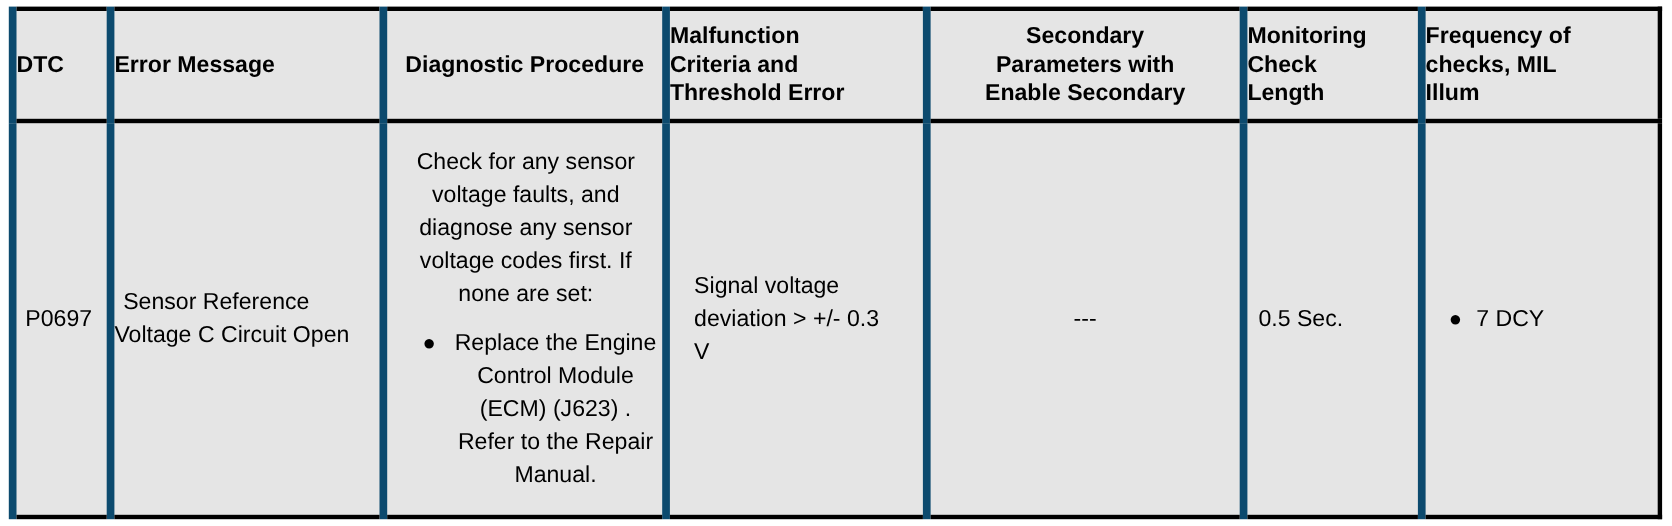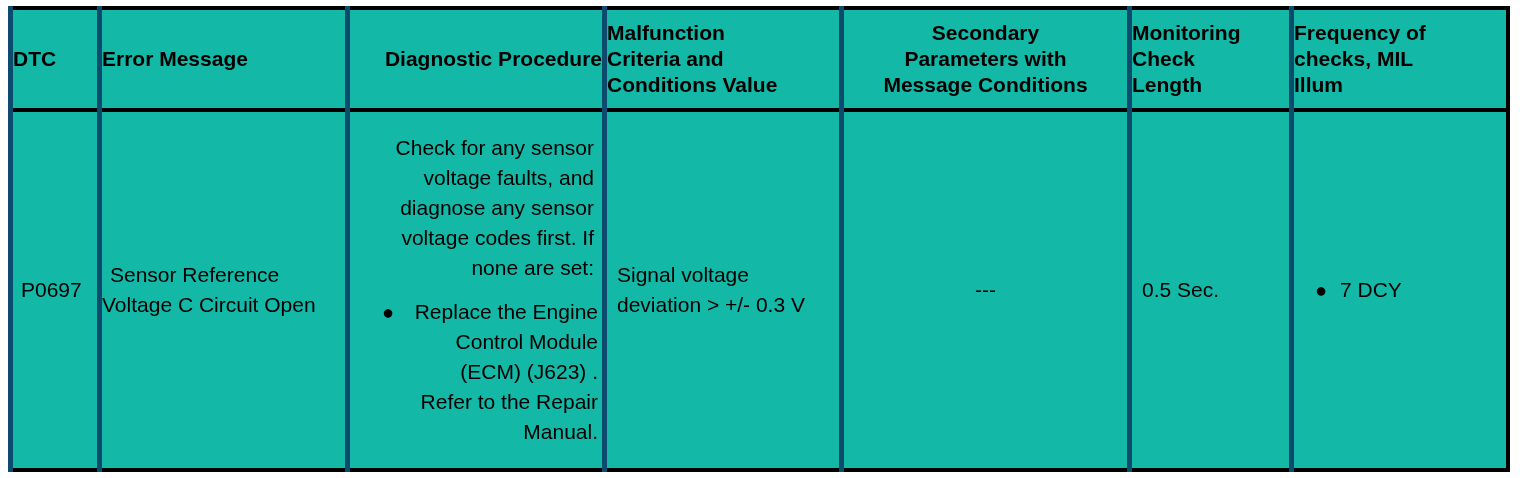--- a/index.html
+++ b/index.html
@@ -28,25 +28,25 @@
     left: 8px;
     top: 6px;
     width: 1498px;
     border-collapse: collapse;
     table-layout: fixed;
     background: #ffffff;
   }
 
   .dtc-table td,
   .dtc-table th {
-    border-left: 5px solid #0c4a6e;
+    border-left: 7px solid #0c4a6e;
     border-right: 2px solid #000000;
     padding: 0;
     vertical-align: middle;
-    background: #14b8a6;
+    background: #e5e5e5;
   }
 
   
   .dtc-table {
     border: 4px solid #000000;
   }
 
   thead tr {
     border-bottom: 4px solid #000000;
   }
@@ -67,21 +67,21 @@
     font-size: 21px;
     line-height: 30px;
   }
 
   .cell-pad {
     padding: 0 8px;
   }
 
   .c-dtc       { width: 89px;  text-align: left;   }
   .c-error     { width: 248px; text-align: left;   }
-  .c-proc      { width: 257px; text-align: right;   }
+  .c-proc      { width: 257px; text-align: center;   }
   .c-malf      { width: 237px; text-align: left;   }
   .c-sec       { width: 288px; text-align: center; }
   .c-montime   { width: 162px; text-align: left; margin-left: 12px;   }
   .c-freq      { width: 216px; text-align: left;   }
 
   
   .proc-cell {
     vertical-align: top;
     padding-top: 8px;
     margin-left: 36px;
@@ -106,21 +106,21 @@
     left: 32px;
     top: 0;
     font-size: 20px;
     line-height: 30px;
   }
 
   .malf-cell {
     vertical-align: middle;
   }
   .malf-text {
-    margin: 0;
+    margin: 12px;
     padding-left: 10px;
     padding-right: 16px;
   }
 
   .sec-text {
     display: block;
     text-align: center;
     letter-spacing: 0px;
   }
 
@@ -180,27 +180,27 @@
           <span class="hdr-line">Error Message</span>
         </th>
 
         <th class="c-proc">
           <span class="hdr-line">Diagnostic Procedure</span>
         </th>
 
         <th class="c-malf">
           <span class="hdr-line">Malfunction</span>
           <span class="hdr-line">Criteria and</span>
-          <span class="hdr-line">Conditions Value</span>
+          <span class="hdr-line">Threshold Error</span>
         </th>
 
         <th class="c-sec">
           <span class="hdr-line">Secondary</span>
           <span class="hdr-line">Parameters with</span>
-          <span class="hdr-line">Message Conditions</span>
+          <span class="hdr-line">Enable Secondary</span>
         </th>
 
         <th class="c-montime">
           <span class="hdr-line">Monitoring</span>
           <span class="hdr-line">Check</span>
           <span class="hdr-line">Length</span>
         </th>
 
         <th class="c-freq">
           <span class="hdr-line">Frequency of</span>

